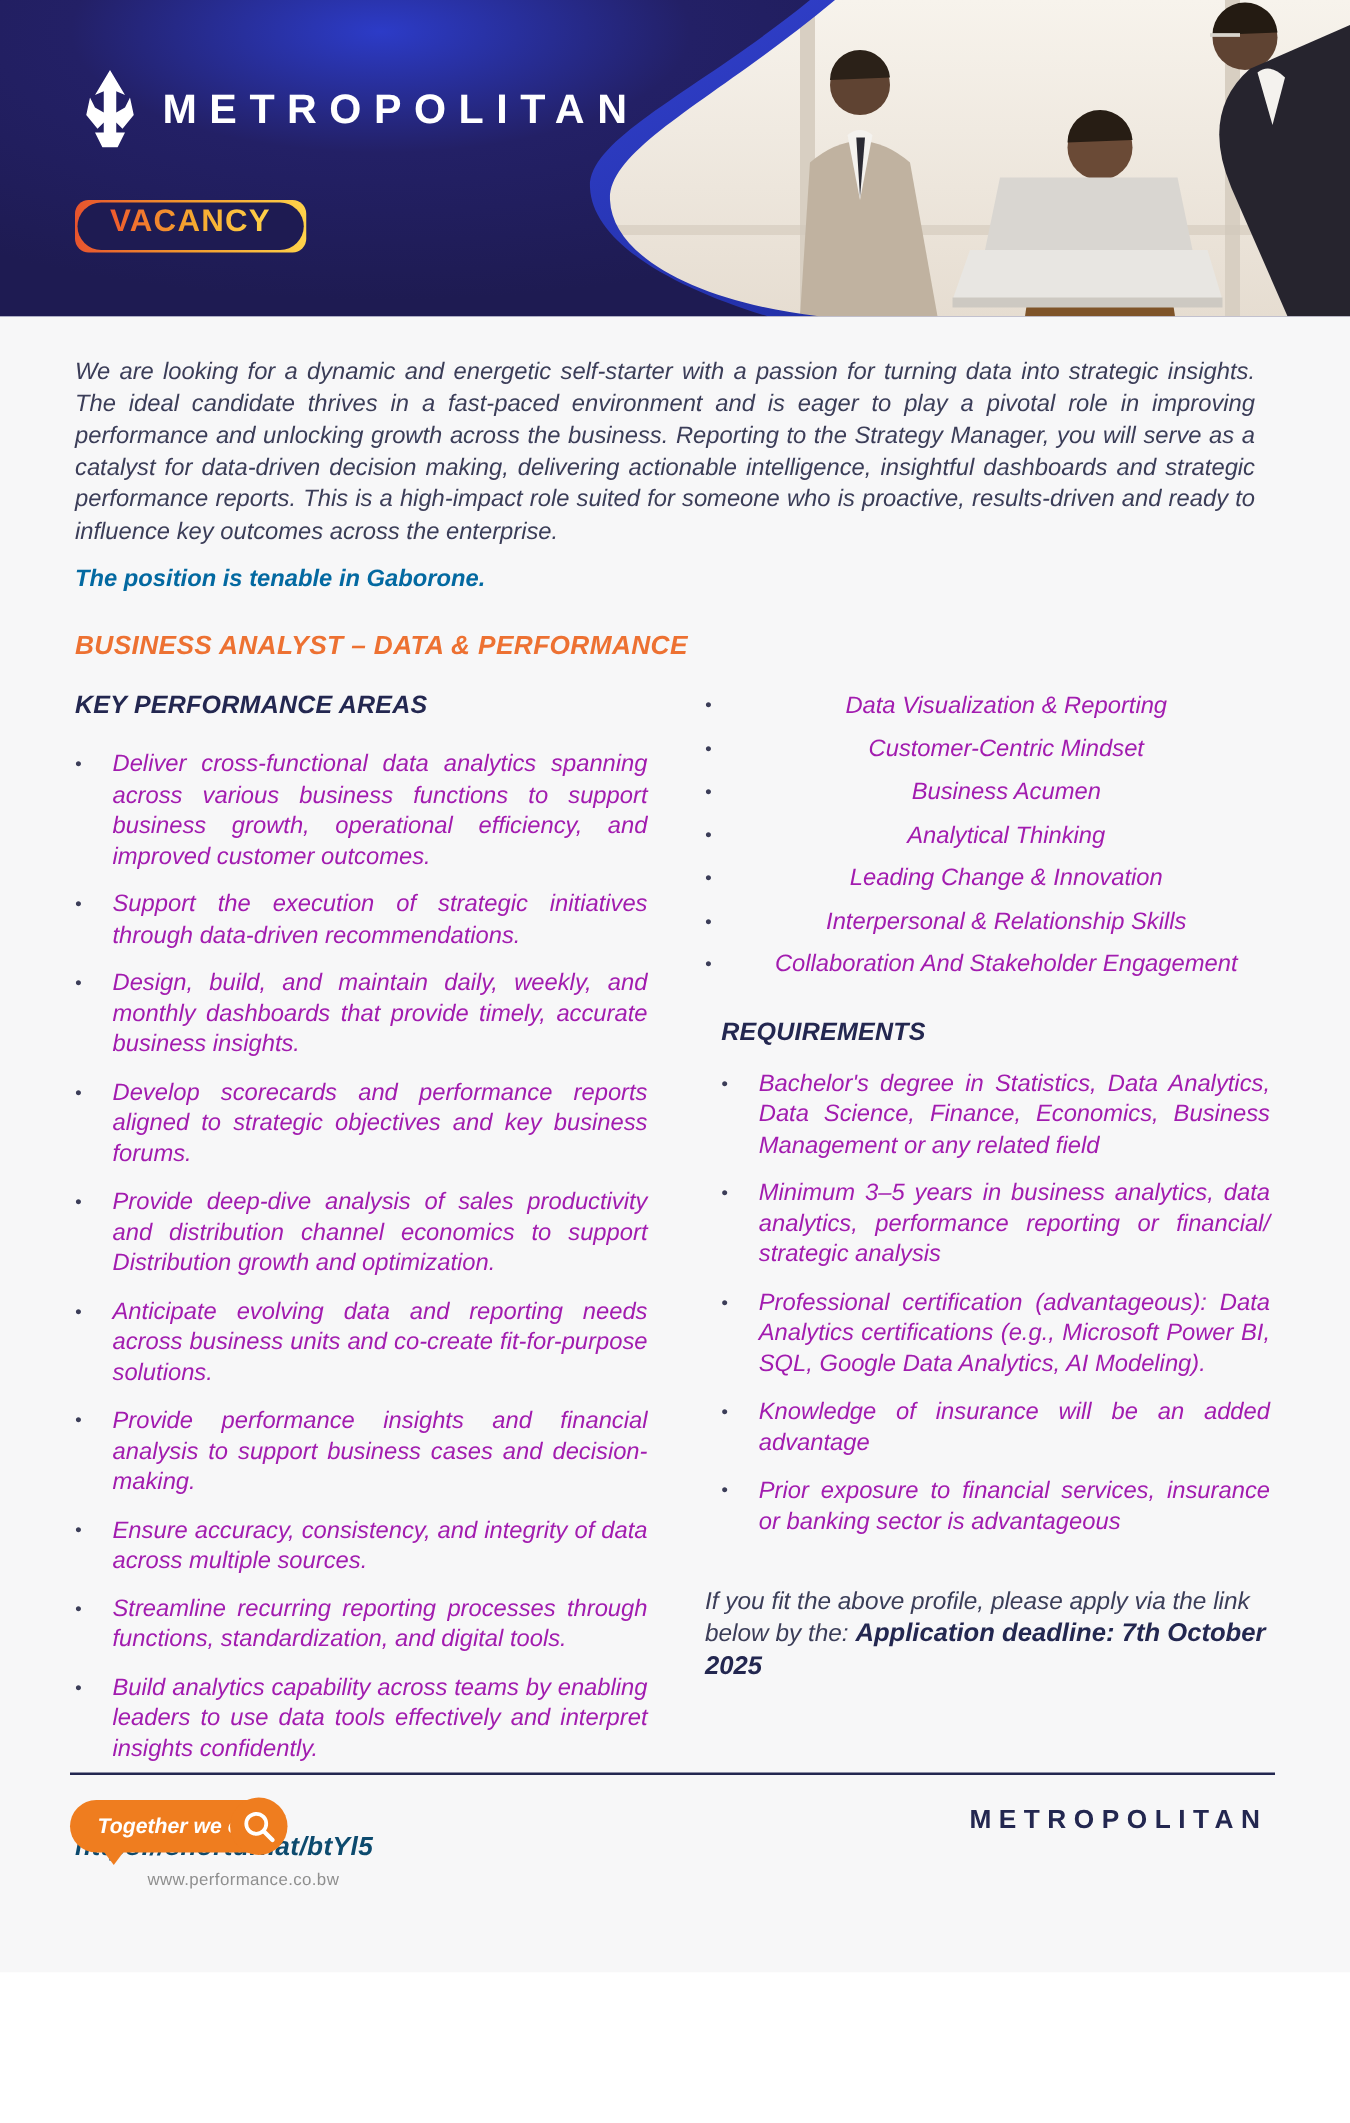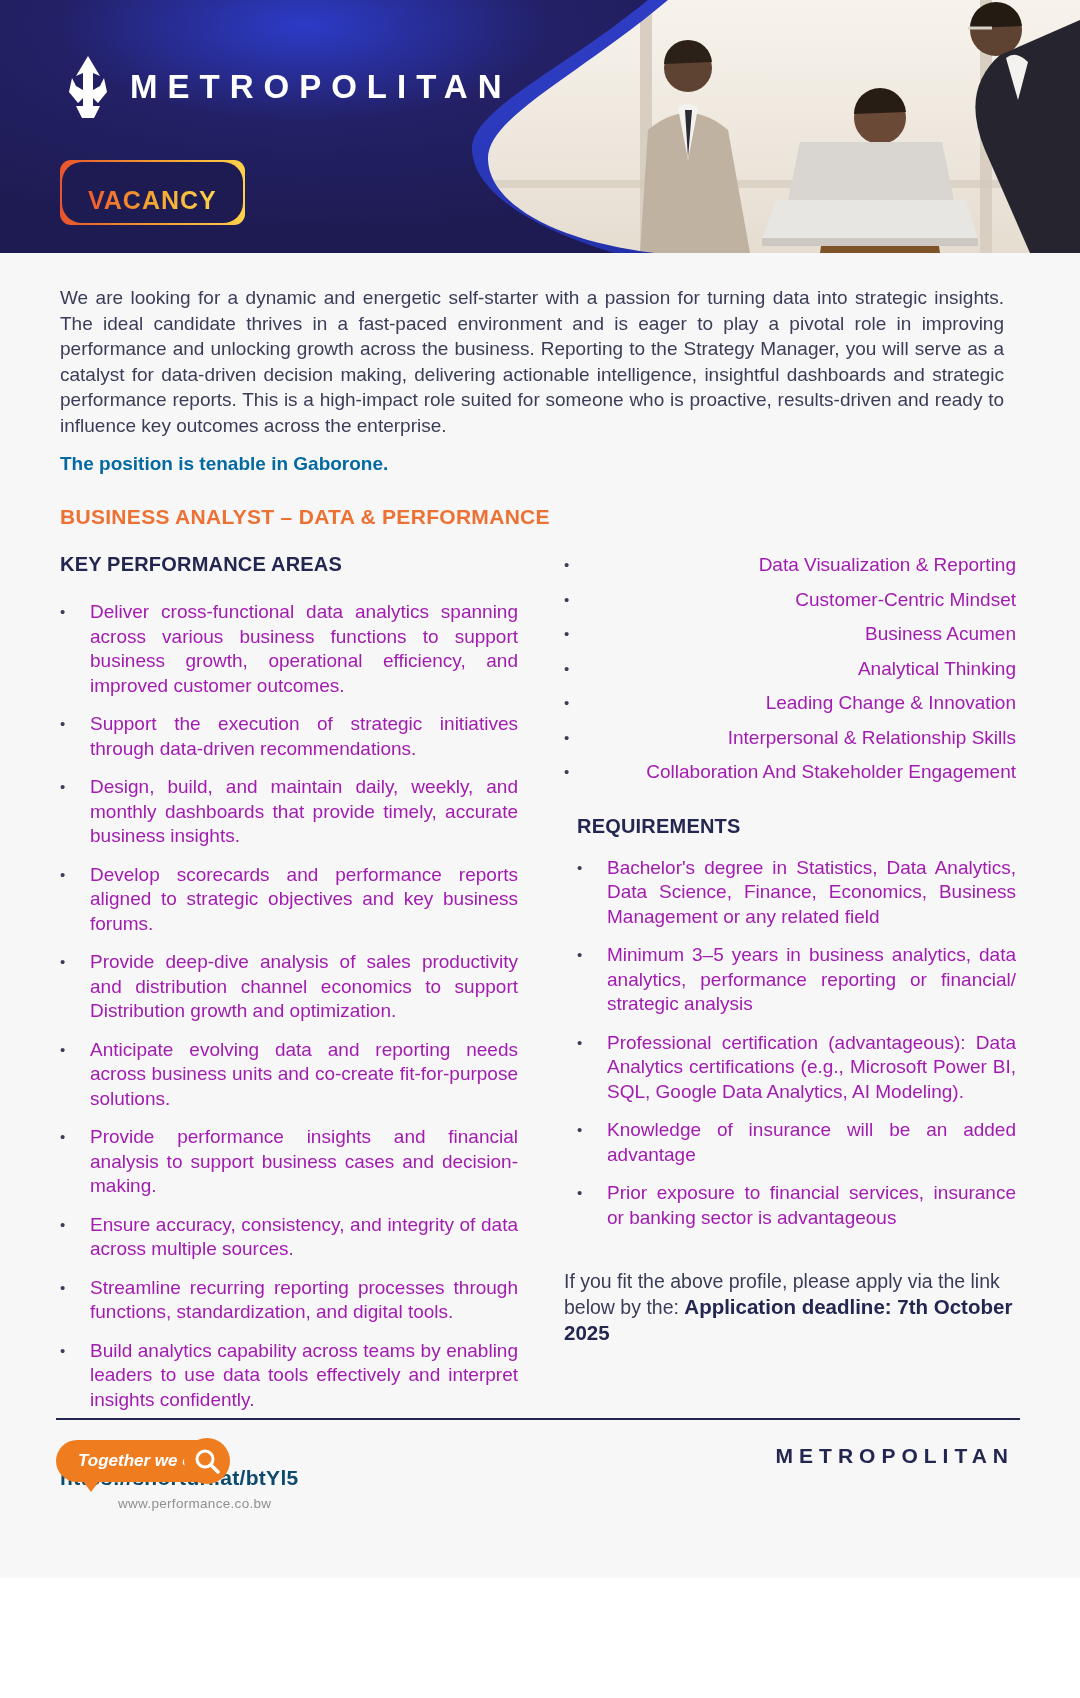--- a/index.html
+++ b/index.html
@@ -19,49 +19,49 @@
   .brand-word {
     color:#ffffff; font-size:33px; font-weight:bold; letter-spacing:10px; white-space:nowrap;
   }
   .vacancy-badge {
     position:absolute; top:160px; left:60px; z-index:5;
     padding:2px; border-radius:11px;
     background:linear-gradient(90deg,#e8542e,#f29b2e,#ffd24a);
     display:inline-block;
   }
   .vacancy-inner {
-    background:#1e1b52; border-radius:20px; padding:24px 26px 8px 26px;
+    background:#1e1b52; border-radius:20px; padding:1px 26px 8px 26px;
   }
   .vacancy-text {
     font-size:25px; font-weight:bold; letter-spacing:1px;
     background:linear-gradient(90deg,#ef5a2d,#f5a62f,#ffd24a);
     -webkit-background-clip:text; background-clip:text; color:transparent;
   }
 
   
-  .main { padding:32px 76px 0 60px; color:#3b3d58; }
+  .main { padding:32px 76px 0 60px; color:#3b3d58;font-style:italic; }
   .intro { font-size:19px; line-height:25.5px; text-align:justify; color:#3b3d58; }
   .location { margin-top:15px; font-size:19px; font-weight:bold; color:#0369a1; }
   .job-title { margin-top:30px; font-size:21px; font-weight:bold; color:#ed7132; letter-spacing:0.3px; }
 
   .columns { margin-top:24px; display:flex; gap:46px; }
   .col-left { width:458px; flex:none; }
   .col-right { width:452px; flex:none; }
 
   .section-h { font-size:20px; font-weight:bold; color:#232750; letter-spacing:0.2px; }
   .col-left .section-h { margin-bottom:24px; }
   .col-right .section-h { margin-bottom:18px; }
 
   ul.blist { list-style:none; }
   ul.blist li { display:flex; margin-bottom:14px; }
   ul.blist .blt { width:30px; flex:none; color:#3b3d58; font-size:15px; line-height:24.5px; }
   ul.blist .blt-text { flex:1; font-size:19px; line-height:24.5px; text-align:justify; color:#a21caf; }
 
   ul.blist.plain li { margin-bottom:10px; }
-  ul.blist.plain .blt-text { text-align:right; }
+  ul.blist.plain .blt-text { text-align:center; }
 
   .req-block { margin-top:30px;margin-left:13px; }
 
   .closing { margin-top:38px; font-size:19.5px; line-height:26px; color:#3b3d58; }
   .closing b { color:#232750; font-size:20.5px; }
 
   .apply-link { margin-top:40px; font-size:21px; font-weight:bold; color:#0c4a6e; letter-spacing:0.3px; display:inline-block; text-decoration:none; }
 
   
   .footer { position:absolute; left:0; right:0; bottom:0; height:160px; }

